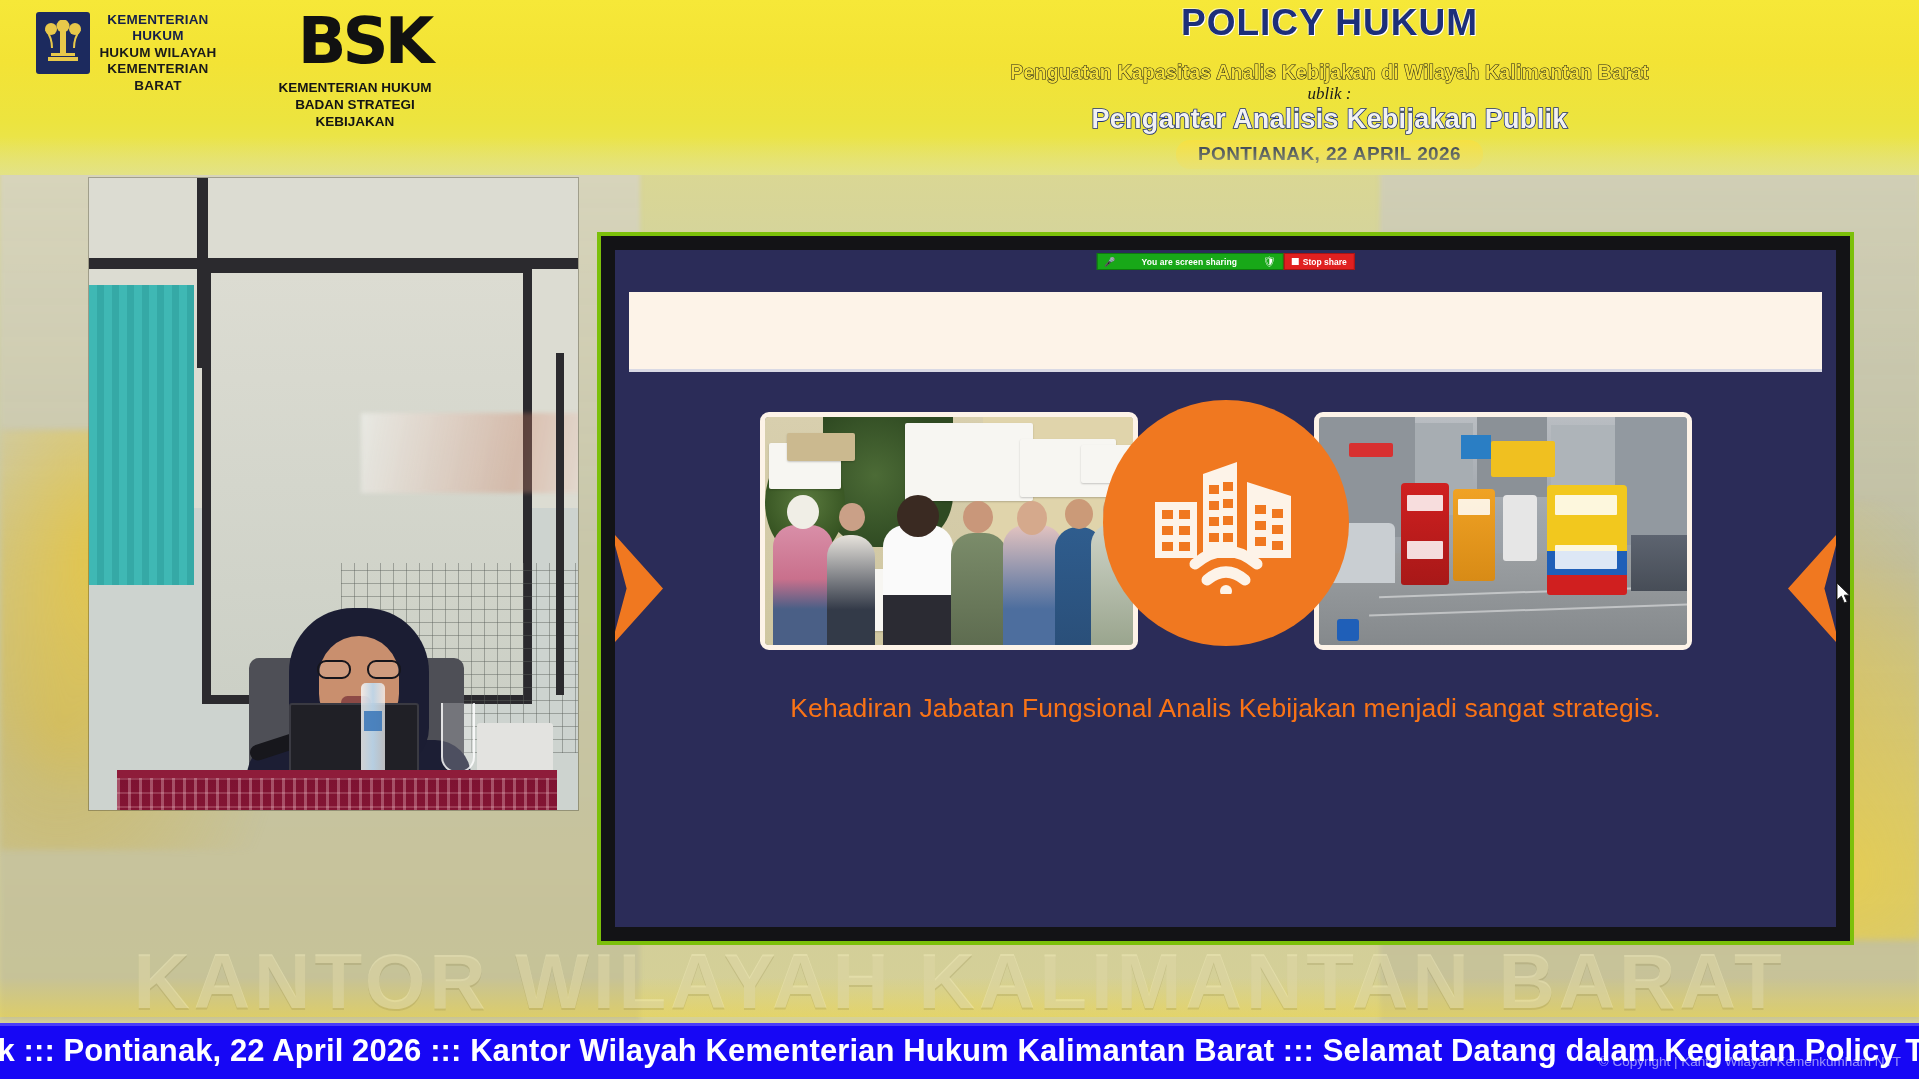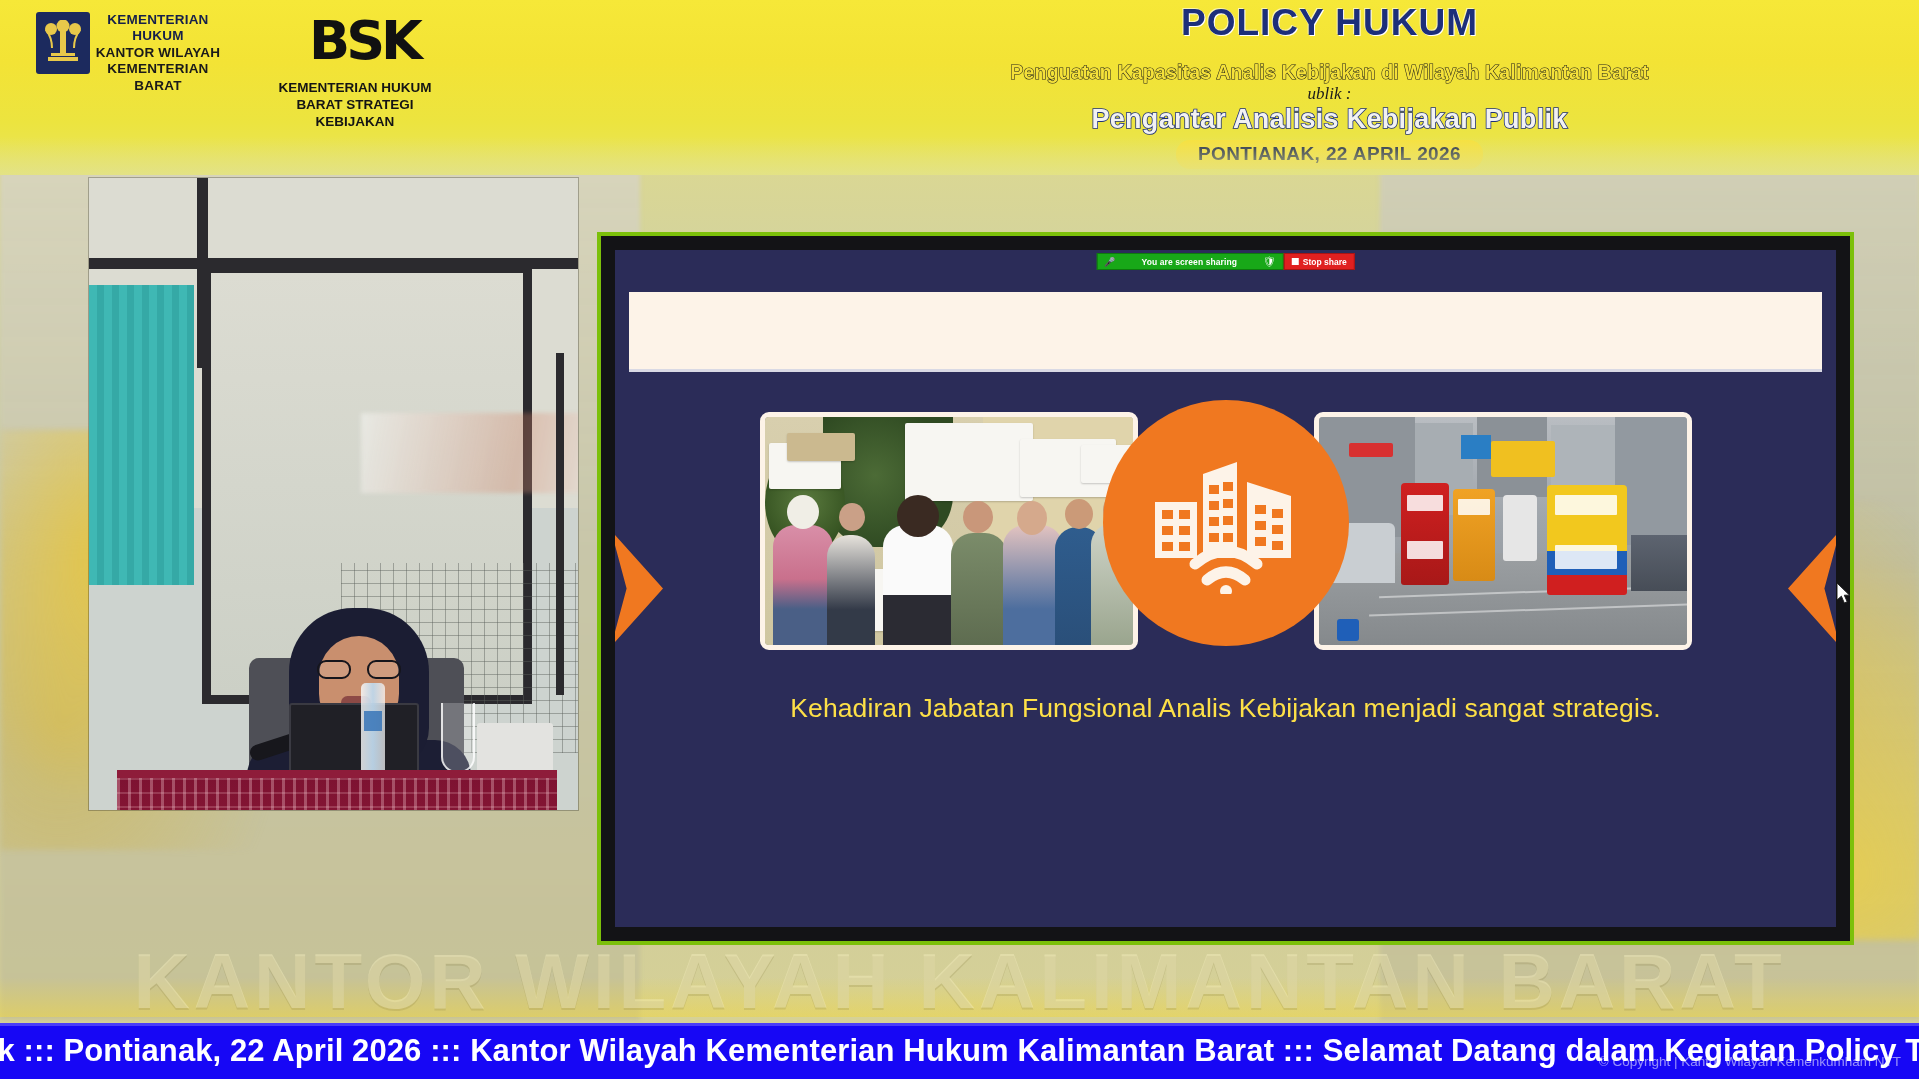--- a/index.html
+++ b/index.html
@@ -78,21 +78,21 @@
   }
   .logo-cap{
     font-size:13.5px; font-weight:bold; color:#16204a; line-height:1.22;
     letter-spacing:.2px;
   }
   .logo-cap .l2,.logo-cap .l3{ font-weight:bold; color:#1a1a1a; }
 
   .logo-bsk{ left:240px; top:6px; width:230px; text-align:center; }
   .bsk-mark{ height:70px; display:flex; align-items:center; justify-content:center; }
   .bsk-text{
-    font-size:54px; font-weight:bold; color:#111; letter-spacing:-4px;
+    font-size:64px; font-weight:bold; color:#111; letter-spacing:-4px;
     line-height:1; font-family:"DejaVu Sans", sans-serif;margin-left:18px;
   }
   .bsk-cap{ font-size:13.5px; font-weight:bold; color:#141414; line-height:1.25; margin-top:4px; }
 
   .title-block{
     position:absolute; left:760px; right:20px; top:6px; text-align:center;
   }
   .t-forum{
     font-family:"Liberation Serif", serif;
     font-size:17px; font-weight:bold; color:#1b1b1b; letter-spacing:1.2px;
@@ -298,21 +298,21 @@
 
   .center-circle{
     position:absolute; left:50%; top:150px; transform:translateX(-50%);
     width:246px; height:246px; border-radius:50%; background:#f07820;
     display:flex; align-items:center; justify-content:center; z-index:5;
   }
   .smart-city-icon{ width:150px; height:142px; }
 
   .slide-text{
     position:absolute; left:40px; right:40px; top:440px;
-    text-align:center; color:#fde047;
+    text-align:center; color:#f97316;
     font-size:26.5px; line-height:1.42; font-weight:400;
     font-family:"Liberation Sans", sans-serif;
     letter-spacing:.1px;
   }
   .slide-text .ln{ display:block; white-space:nowrap; }
 
   .cursor{
     position:absolute; left:1837px; top:583px; width:16px; height:22px; z-index:60;
   }
 
@@ -359,33 +359,33 @@
             <path d="M4 10 q6 8 6 18 h2 q0-11-6-18z"></path>
             <path d="M40 10 q-6 8-6 18 h-2 q0-11 6-18z"></path>
             <rect x="19" y="10" width="6" height="26"></rect>
             <rect x="10" y="33" width="24" height="3"></rect>
             <rect x="7" y="37" width="30" height="4"></rect>
           </g>
         </svg>
       </div>
       <div class="logo-cap">
         <div>KEMENTERIAN HUKUM</div>
-        <div class="l2">KANTOR WILAYAH</div>
+        <div class="l2">HUKUM WILAYAH</div>
         <div class="l3">KEMENTERIAN BARAT</div>
       </div>
     </div>
 
     <div class="logo-group logo-bsk">
       <div style="width:100%">
         <div class="bsk-mark">
           <span class="bsk-text">BSK</span>
         </div>
         <div class="bsk-cap">
           <div>KEMENTERIAN HUKUM</div>
-          <div>BARAT STRATEGI</div>
+          <div>BADAN STRATEGI</div>
           <div>KEBIJAKAN</div>
         </div>
       </div>
     </div>
 
     <div class="title-block">
       <div class="t-policy">POLICY HUKUM</div>
       <div class="t-sub">Penguatan Kapasitas Analis Kebijakan di Wilayah Kalimantan Barat</div>
       <div class="t-materi">ublik :</div>
       <div class="t-topic">Pengantar Analisis Kebijakan Publik</div>

